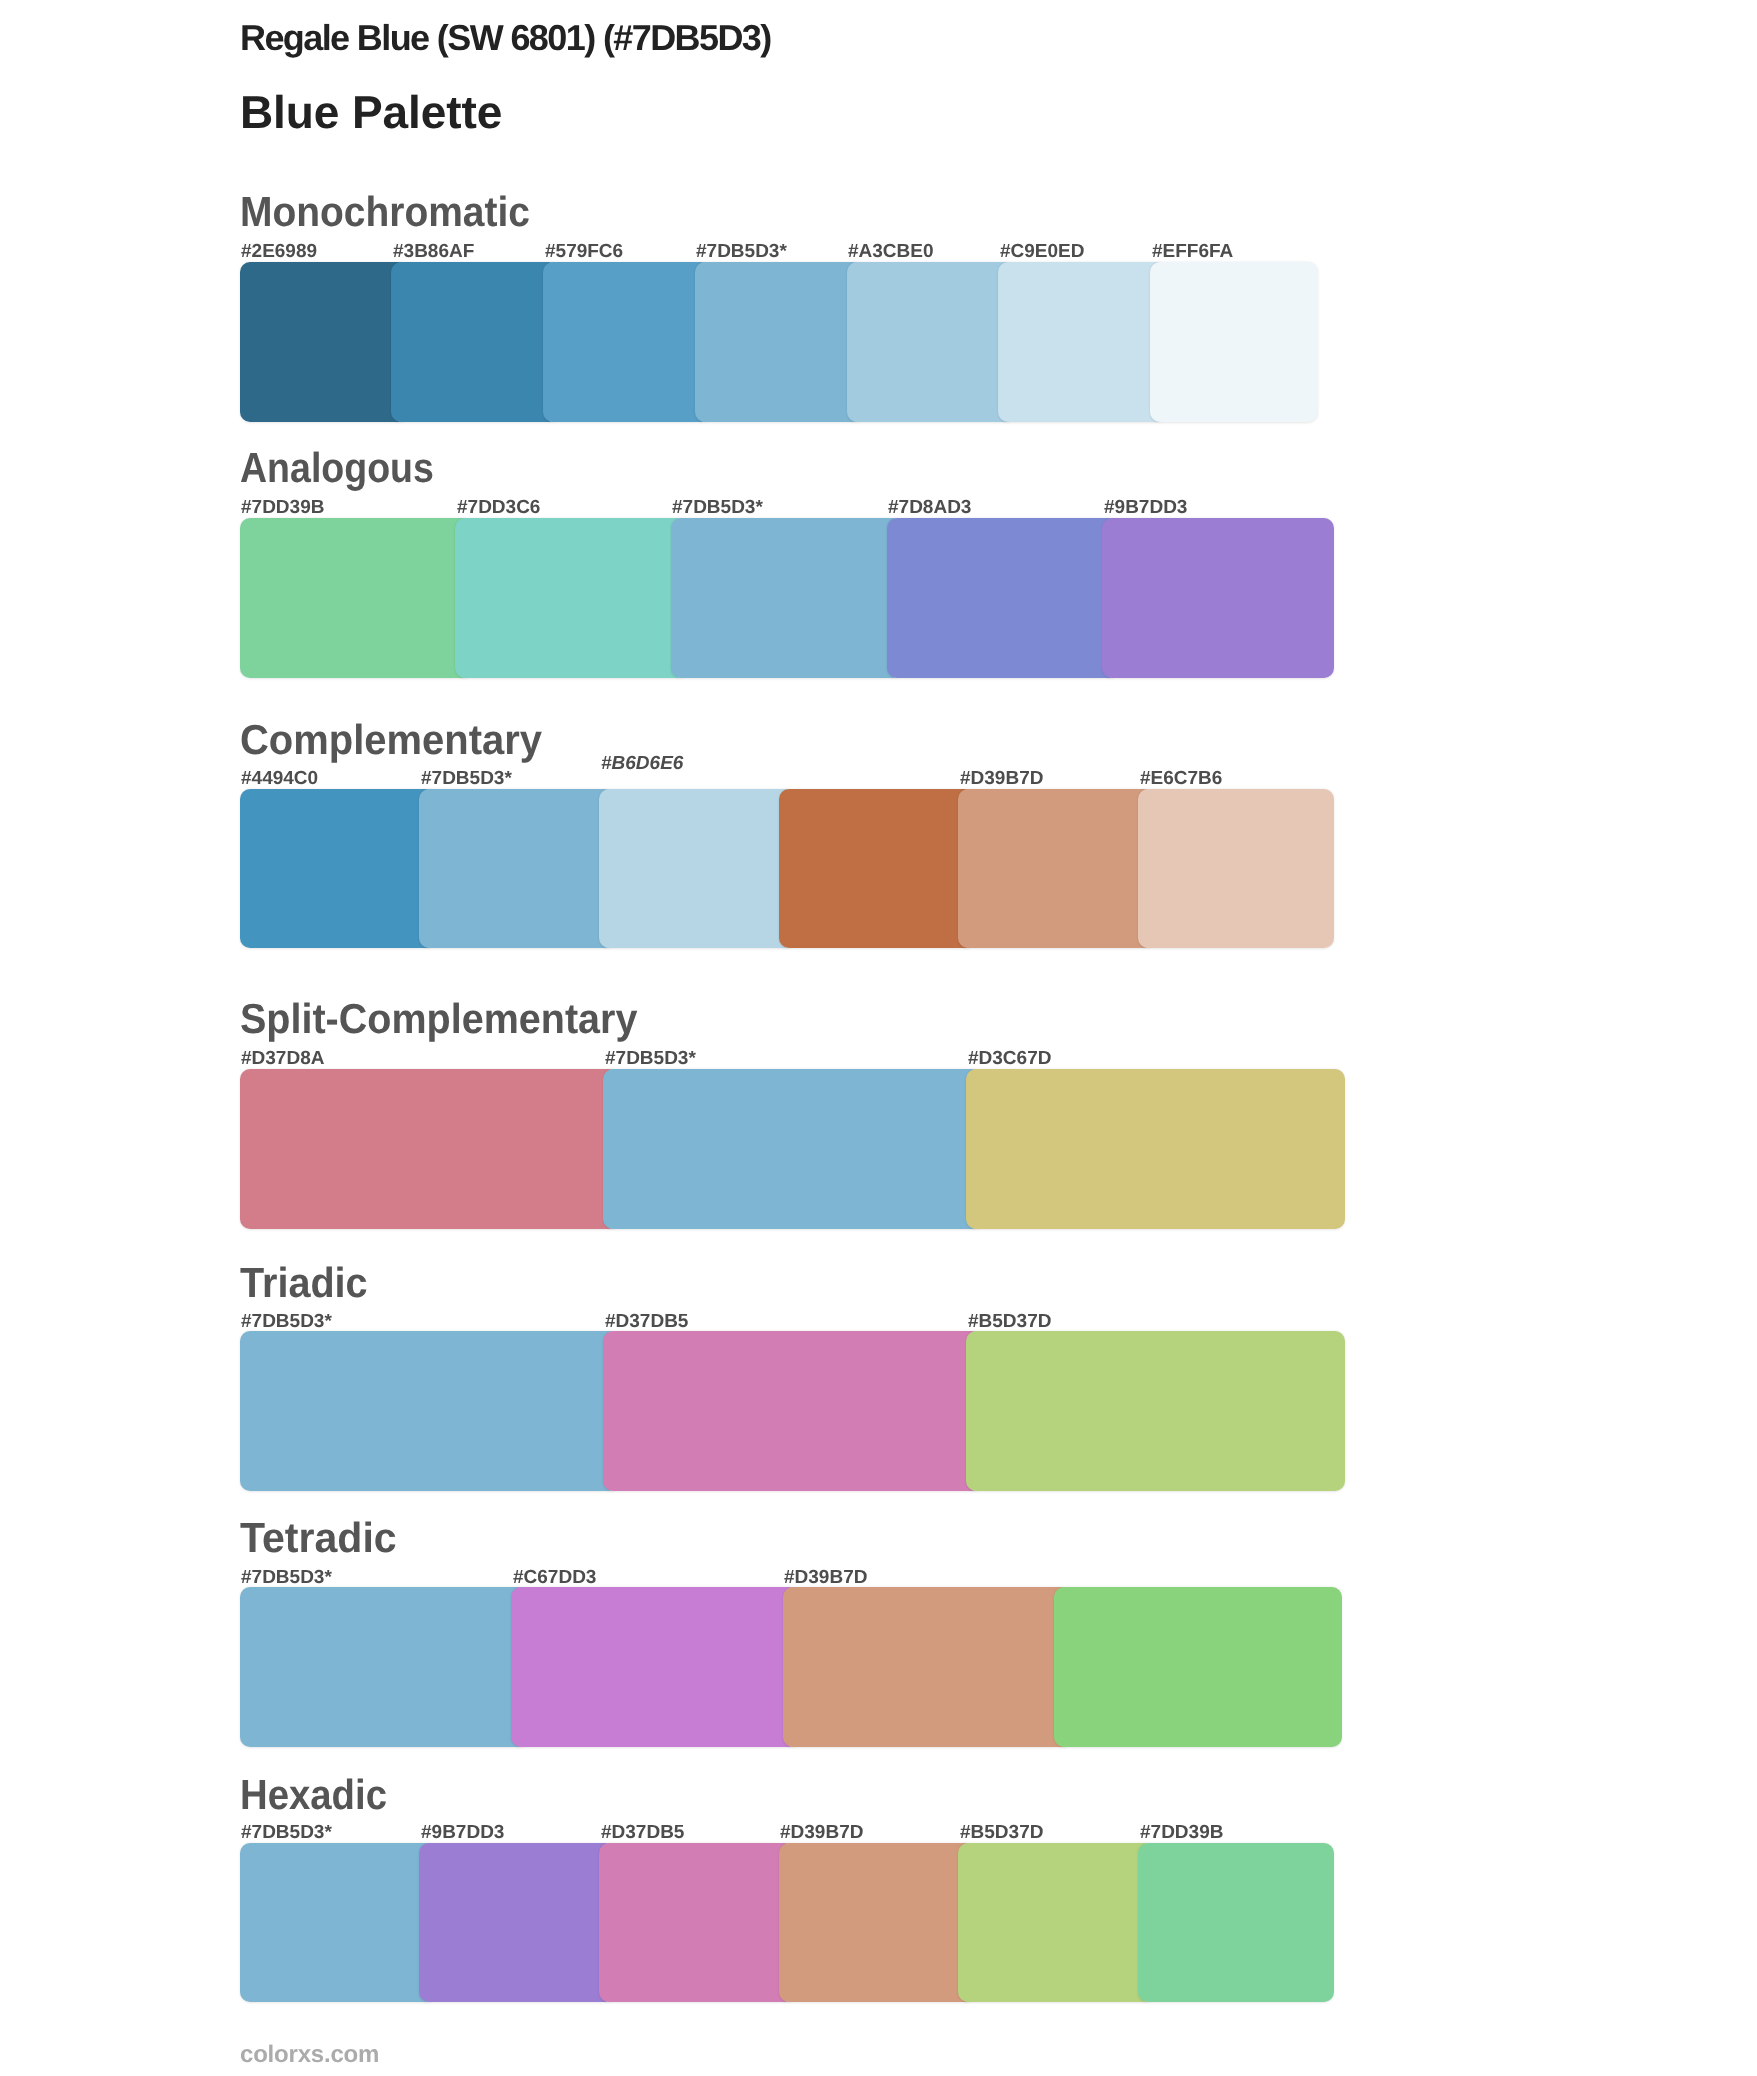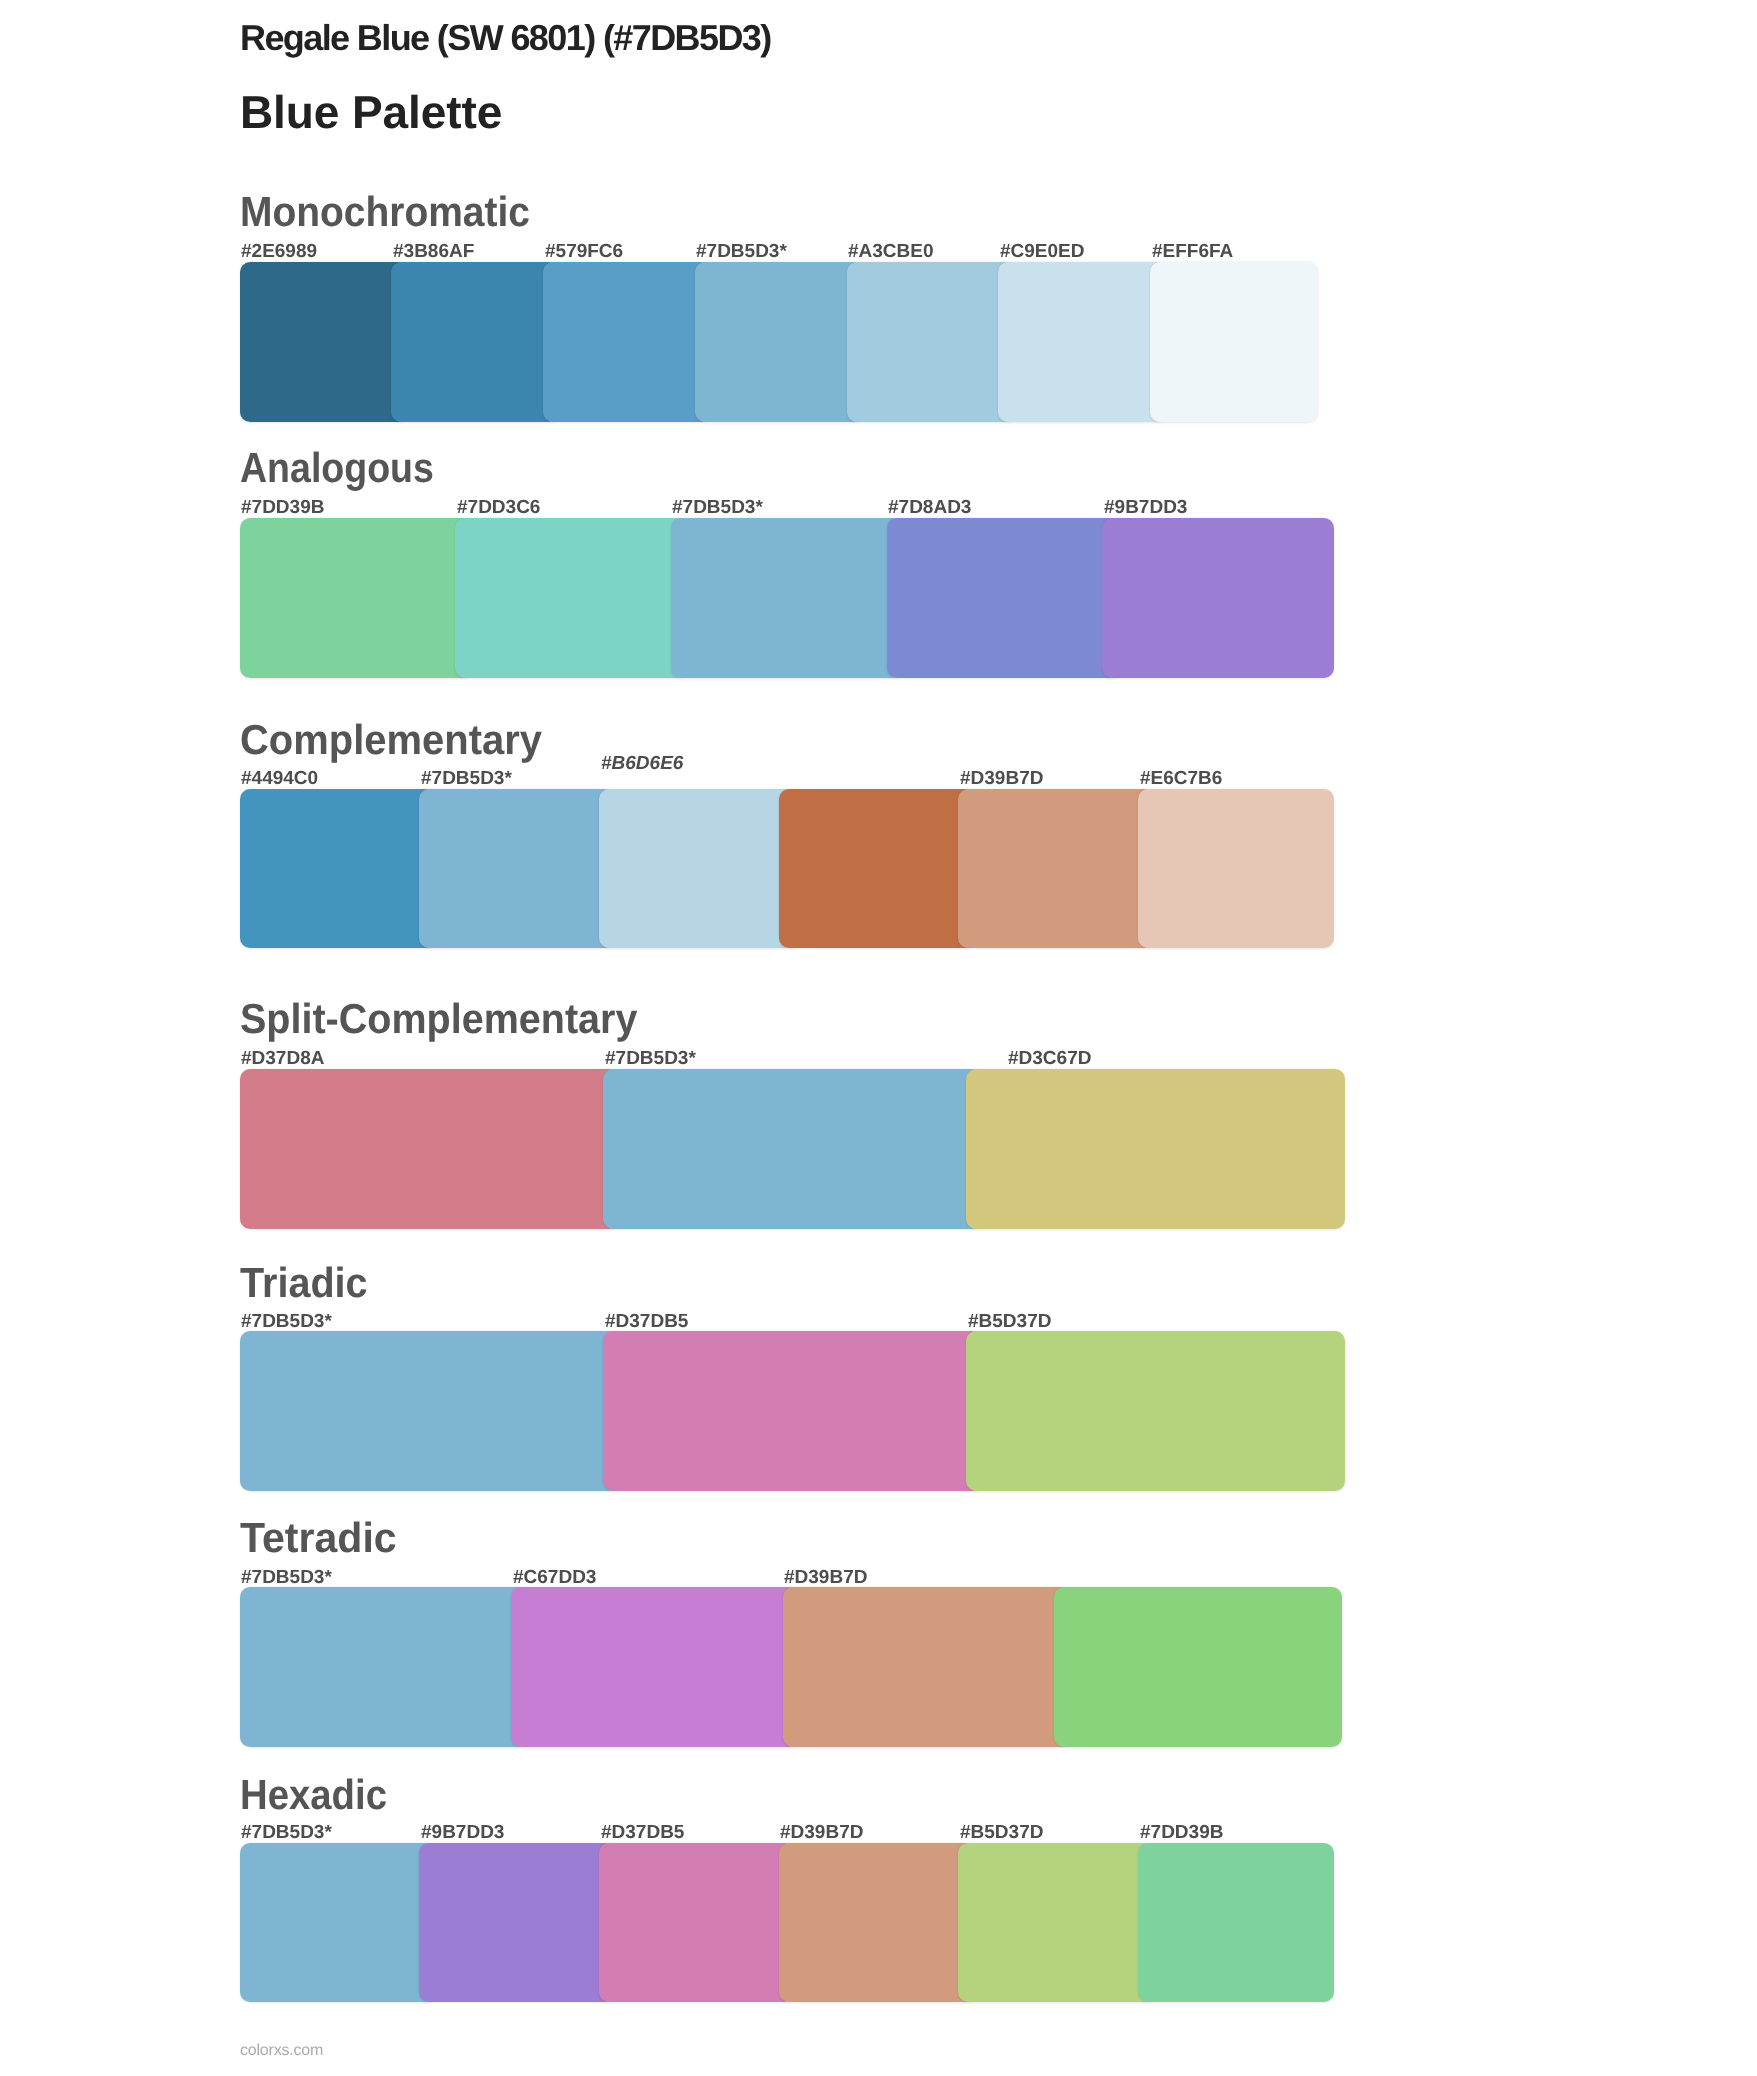--- a/index.html
+++ b/index.html
@@ -16,21 +16,21 @@
     font-size:36px; font-weight:700; letter-spacing:-1.6px;
     color:#222222; line-height:1.05; white-space:nowrap;
   }
   .subtitle {
     position:absolute; left:240px; top:88px;
     font-size:46px; font-weight:700; letter-spacing:-0.1px;
     color:#222222; line-height:1.05; white-space:nowrap;
   }
   .footer {
     position:absolute; left:240px;
-    font-size:16px; font-weight:400; letter-spacing:-0.2px; color:#ABABAB;
+    font-size:24px; font-weight:700; letter-spacing:-0.2px; color:#ABABAB;
     line-height:1.0; white-space:nowrap;
   }
   .sec-title {
     position:absolute; left:240px;
     font-size:42px; font-weight:700; letter-spacing:0;
     transform-origin:0 0;
     color:#555555; line-height:1.0; white-space:nowrap;
   }
   .sw-label {
     position:absolute;
@@ -98,21 +98,21 @@
         <div class="swatch" style="left: 1138px; top: 789px; width: 196px; height: 159px; background: rgb(230, 199, 182); z-index: 6;"></div>
         <div class="sw-label" style="left: 1140px; top: 769px;">#E6C7B6</div>
       </section>
       <section class="sec-group">
         <h3 class="sec-title" style="top: 998px; transform: scaleX(0.940755);">Split-Complementary</h3>
         <div class="swatch" style="left: 240px; top: 1069px; width: 379px; height: 160px; background: rgb(211, 125, 138); z-index: 1;"></div>
         <div class="sw-label" style="left: 241px; top: 1049px;">#D37D8A</div>
         <div class="swatch" style="left: 603px; top: 1069px; width: 379px; height: 160px; background: rgb(125, 181, 211); z-index: 2;"></div>
         <div class="sw-label" style="left: 605px; top: 1049px;">#7DB5D3*</div>
         <div class="swatch" style="left: 966px; top: 1069px; width: 379px; height: 160px; background: rgb(211, 198, 125); z-index: 3;"></div>
-        <div class="sw-label" style="left: 968px; top: 1049px; margin-left: 40px;">#D3C67D</div>
+        <div class="sw-label" style="left: 968px; top: 1049px;">#D3C67D</div>
       </section>
       <section class="sec-group">
         <h3 class="sec-title" style="top: 1262px; transform: scaleX(0.942492);">Triadic</h3>
         <div class="swatch" style="left: 240px; top: 1331px; width: 379px; height: 160px; background: rgb(125, 181, 211); z-index: 1;"></div>
         <div class="sw-label" style="left: 241px; top: 1312px;">#7DB5D3*</div>
         <div class="swatch" style="left: 603px; top: 1331px; width: 379px; height: 160px; background: rgb(211, 125, 181); z-index: 2;"></div>
         <div class="sw-label" style="left: 605px; top: 1312px;">#D37DB5</div>
         <div class="swatch" style="left: 966px; top: 1331px; width: 379px; height: 160px; background: rgb(181, 211, 125); z-index: 3;"></div>
         <div class="sw-label" style="left: 968px; top: 1312px;">#B5D37D</div>
       </section>

